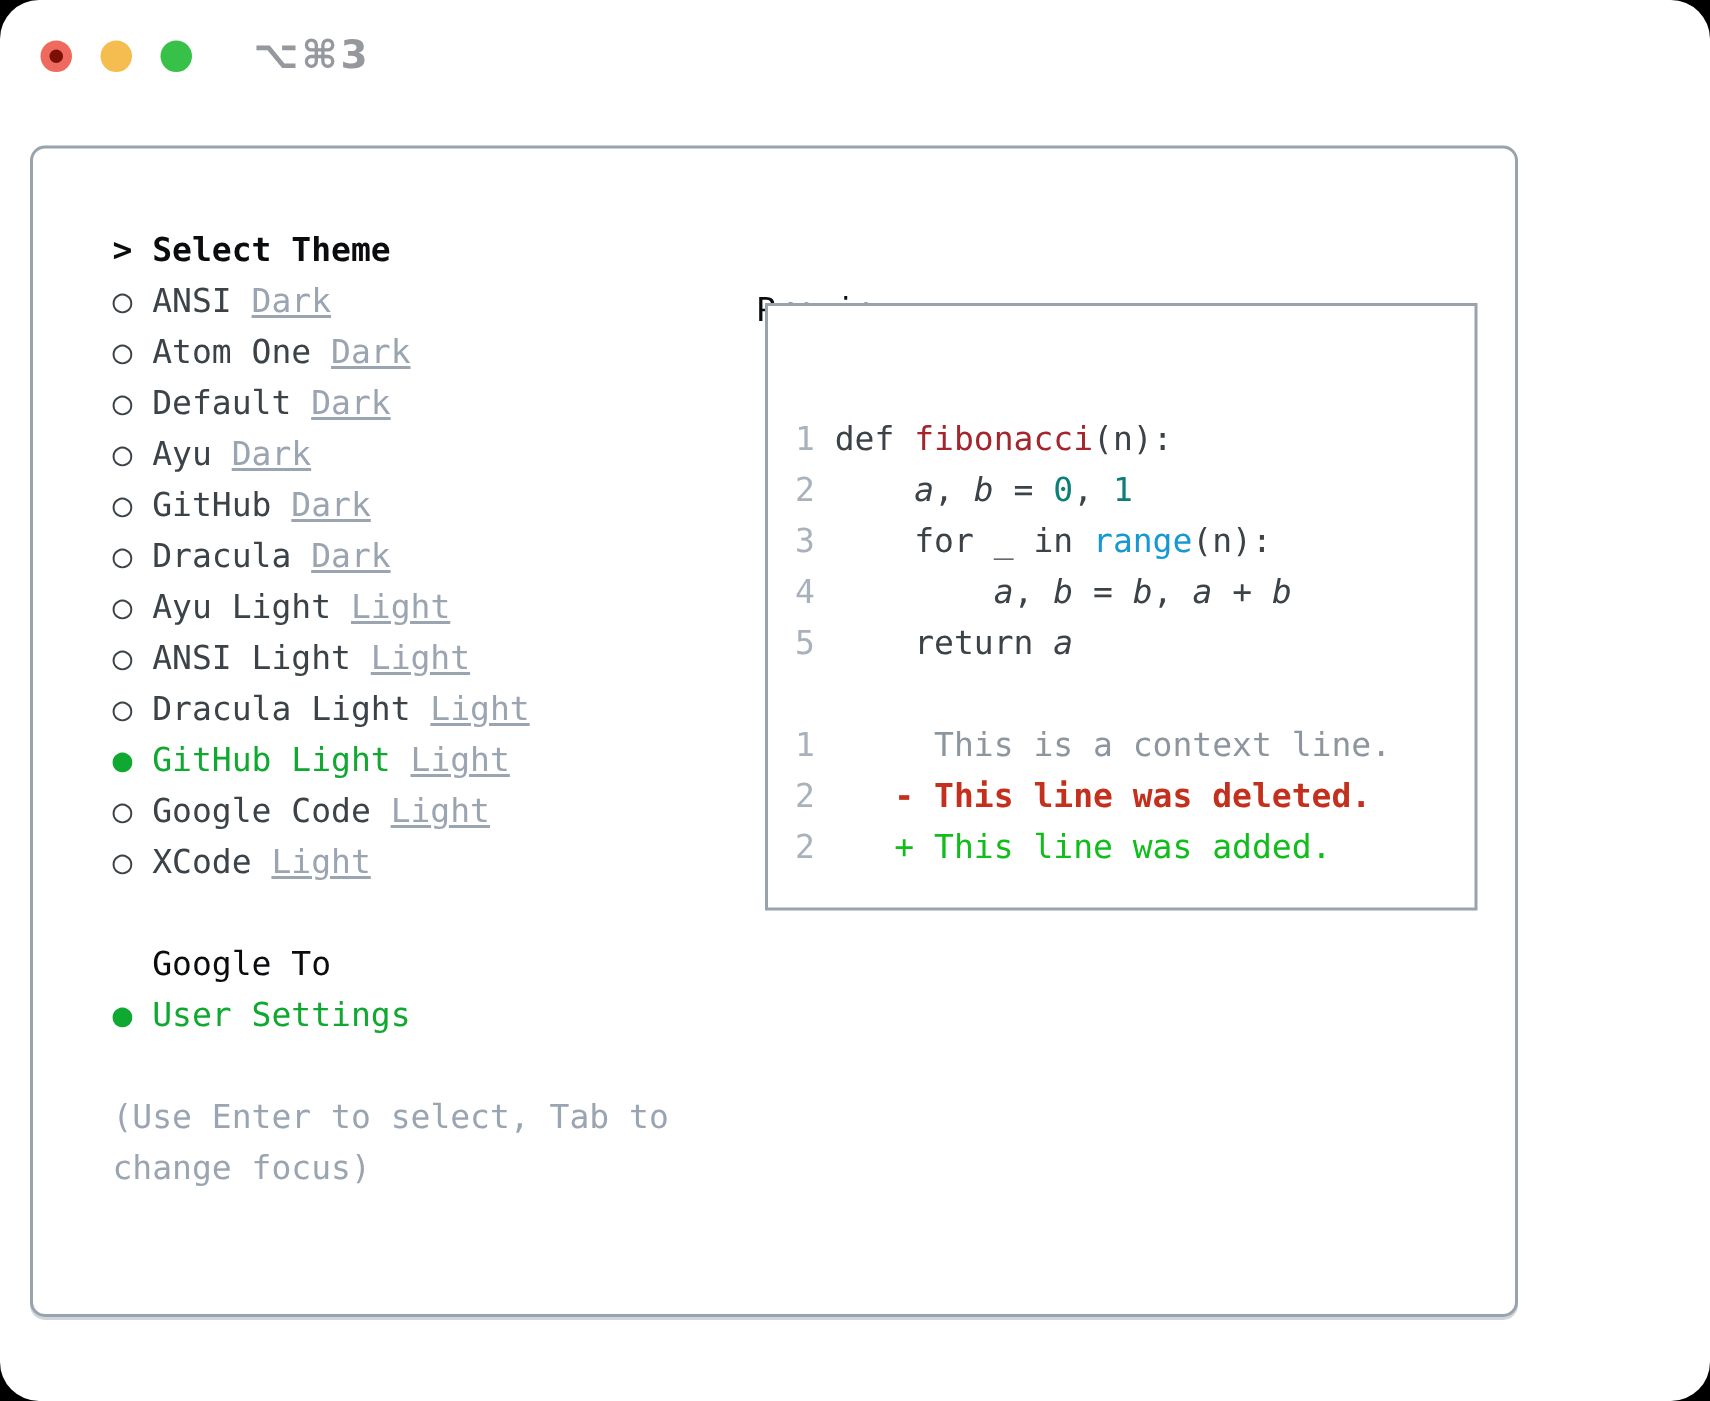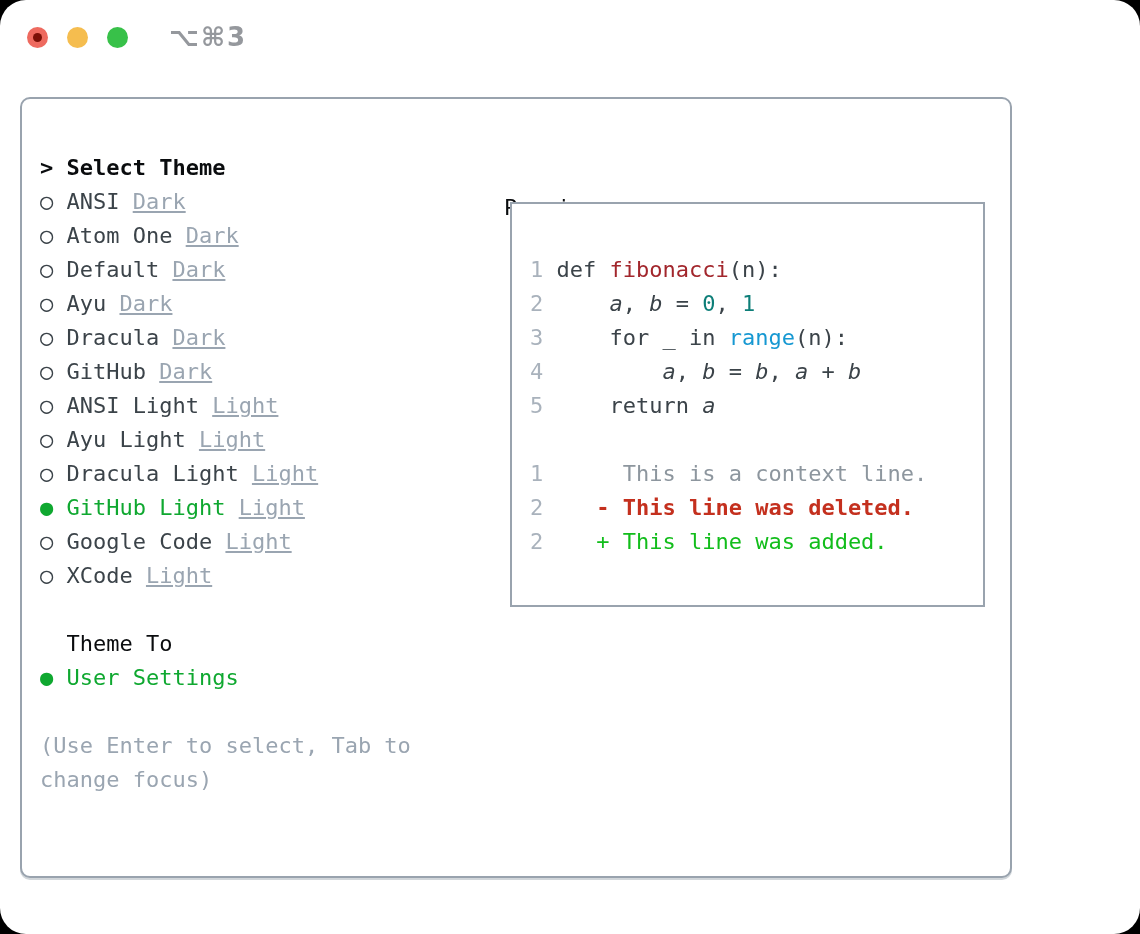--- a/index.html
+++ b/index.html
@@ -43,42 +43,42 @@
     width: 988px; height: 777px;
     background: #fff;
     border: 2px solid var(--border);
     border-radius: 10px;
     box-shadow: 0 2px 0 rgba(154, 163, 174, 0.45);
     font-size: 22px; line-height: 34px;
     color: var(--text-primary);
   }
   
   .theme-col { position: absolute; left: 18px; top: 52px; }
-  .row { height: 34px; white-space: pre; }
+  .row { height: 34px; white-space: pre; margin-left: 35px; }
   .marker { display: inline-block; width: 2ch; color: var(--text-primary); }
   .row-header { font-weight: 700; color: var(--text-heading); }
   .row-header .marker { color: var(--text-heading); }
   .iname { color: var(--text-primary); }
   .variant { color: var(--text-muted); margin-left: 1ch; text-decoration: underline; }
   .selected .marker, .selected .iname, .selected .olabel { color: var(--accent-green); }
   .apply-header { padding-left: 2ch; color: var(--text-heading); }
   .spacer { height: 34px; }
   .footer-line { color: var(--text-muted); }
   
   .preview-header {
     position: absolute; left: 482px; top: 52px;
     font-weight: 400; color: var(--text-heading); margin-top: 40px;
   }
   .preview-box {
     position: absolute; left: 488px; top: 103px;
     width: 471px; height: 401px;
     border: 2px solid var(--border);
     background: #fff;
   }
-  .preview-code { padding: 49px 0 0 18px; }
+  .preview-code { padding: 49px 0 0 18px; margin-top: 24px; }
   .pline { height: 34px; white-space: pre; }
   .gut { display: inline-block; width: 2ch; color: var(--code-linenum); }
   .seg-code    { color: var(--text-primary); }
   .seg-func    { color: var(--code-func-red); }
   .seg-num     { color: var(--code-number-teal); }
   .seg-builtin { color: var(--code-builtin-blue); text-align: center; }
   .seg-var     { color: var(--text-primary); font-style: italic; }
   .seg-context { color: var(--diff-context); text-align: center; }
   .seg-deleted { color: var(--diff-deleted); font-weight: bold; }
   .seg-added   { color: var(--diff-added); }
@@ -100,33 +100,33 @@
   <div class="panel">
 
     <div class="theme-col">
       <div class="row row-header"><span class="marker">&gt;</span><span>Select Theme</span></div>
 
       <div id="theme-items">
           <div class="row theme-item"><span class="marker">○</span><span class="iname">ANSI</span><span class="variant">Dark</span></div>
           <div class="row theme-item"><span class="marker">○</span><span class="iname">Atom One</span><span class="variant">Dark</span></div>
           <div class="row theme-item"><span class="marker">○</span><span class="iname">Default</span><span class="variant">Dark</span></div>
           <div class="row theme-item"><span class="marker">○</span><span class="iname">Ayu</span><span class="variant">Dark</span></div>
+          <div class="row theme-item"><span class="marker">○</span><span class="iname">GitHub</span><span class="variant">Dark</span></div>
           <div class="row theme-item"><span class="marker">○</span><span class="iname">Dracula</span><span class="variant">Dark</span></div>
-          <div class="row theme-item"><span class="marker">○</span><span class="iname">GitHub</span><span class="variant">Dark</span></div>
+          <div class="row theme-item"><span class="marker">○</span><span class="iname">Ayu Light</span><span class="variant">Light</span></div>
           <div class="row theme-item"><span class="marker">○</span><span class="iname">ANSI Light</span><span class="variant">Light</span></div>
-          <div class="row theme-item"><span class="marker">○</span><span class="iname">Ayu Light</span><span class="variant">Light</span></div>
           <div class="row theme-item"><span class="marker">○</span><span class="iname">Dracula Light</span><span class="variant">Light</span></div>
           <div class="row theme-item selected"><span class="marker">●</span><span class="iname">GitHub Light</span><span class="variant">Light</span></div>
           <div class="row theme-item"><span class="marker">○</span><span class="iname">Google Code</span><span class="variant">Light</span></div>
           <div class="row theme-item"><span class="marker">○</span><span class="iname">XCode</span><span class="variant">Light</span></div>
         </div>
 
       <div class="spacer"></div>
 
-      <div class="row apply-header">Theme To</div>
+      <div class="row apply-header">Google To</div>
       <div id="apply-options">
           <div class="row apply-item selected"><span class="marker">●</span><span class="olabel">User Settings</span></div>
         </div>
 
       <div class="spacer"></div>
 
       <div class="row footer-line">(Use Enter to select, Tab to</div>
       <div class="row footer-line">change focus)</div>
     </div>
 

